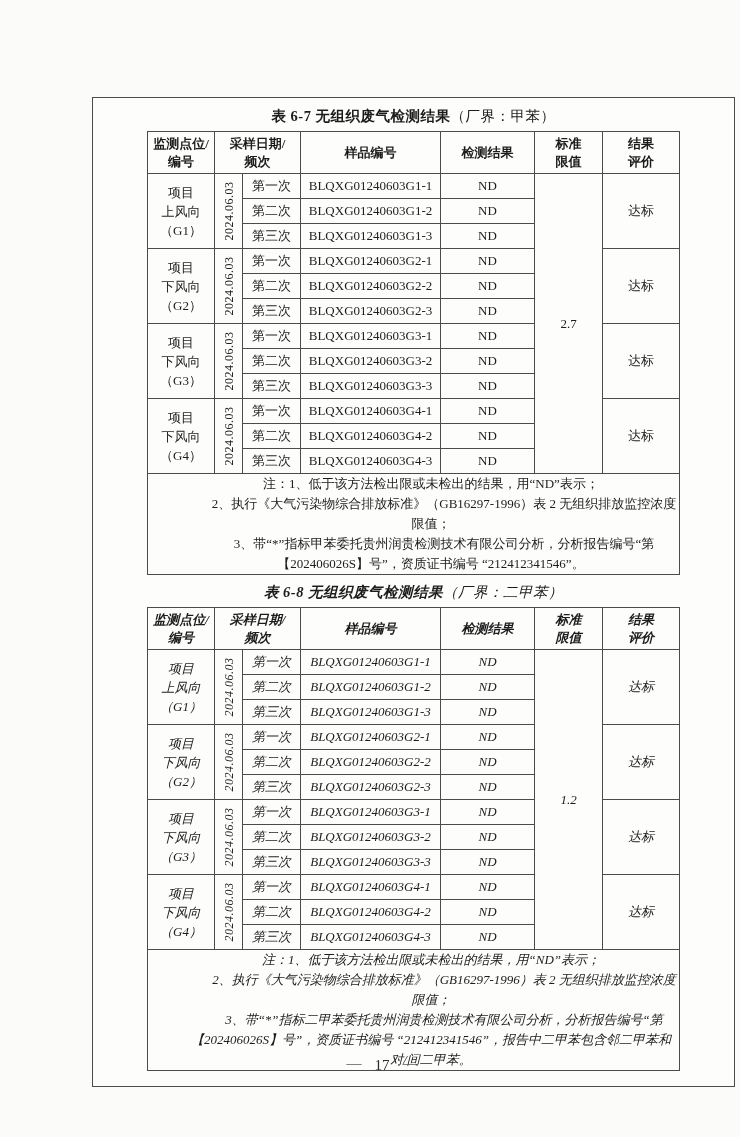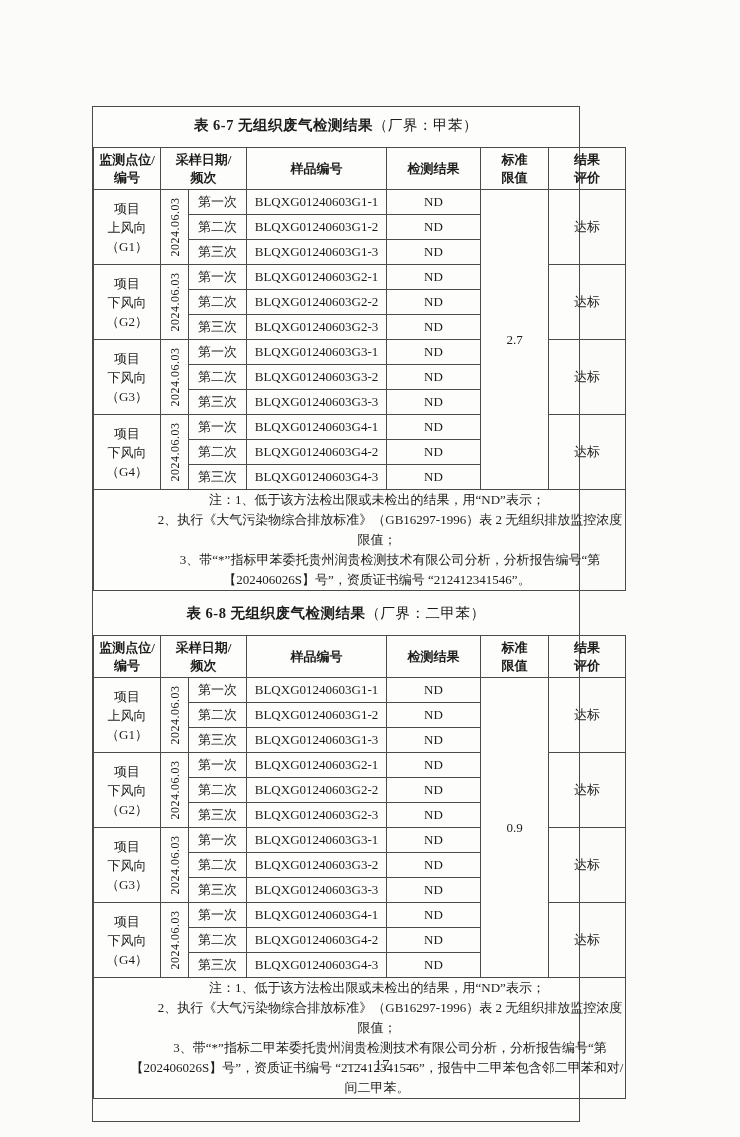--- a/index.html
+++ b/index.html
@@ -7,41 +7,41 @@
   body {
     width: 740px; height: 1137px;
     background: #fbfbfa;
     font-family: "Liberation Serif", "DejaVu Serif", serif;
     color: #1c1c1c;
     position: relative;
     overflow: hidden;
   }
   .frame {
     position: absolute;
-    left: 92px; top: 106px; width: 488px;
+    left: 92px; top: 97px; width: 643px;
     border: 1.5px solid #4b4b4b;
     padding: 6px 0 10px 0;
     background: #fdfdfc;
   }
   .table-block { margin: 0; }
-  .table-block + .table-block { margin-top: 7px; }
+  .table-block + .table-block { margin-top: 7px; font-style: italic; }
   .tbl-title {
     text-align: center;
     font-size: 14.5px;
     line-height: 20px;
     margin: 2px 0 5px 0;
     letter-spacing: 0.5px;
   }
   .tbl-title .main { font-weight: bold; }
   .tbl-title .paren { font-weight: normal; }
   table.report {
     border-collapse: collapse;
     table-layout: fixed;
     width: 532px;
-    margin: 12px auto;
+    margin: 5px auto;
   }
   table.report th, table.report td {
     border: 1px solid #4b4b4b;
     text-align: center;
     vertical-align: middle;
     padding: 0;
     font-size: 13px;
     overflow: hidden;
   }
   table.report th {
@@ -284,21 +284,21 @@
                 <div>项目</div>
                 <div>上风向</div>
                 <div>（G1）</div>
               </td>
               <td class="date-cell" rowspan="3">
                 <span class="rot">2024.06.03</span>
               </td>
               <td class="freq">第一次</td>
               <td class="sample">BLQXG01240603G1-1</td>
               <td class="result">ND</td>
-              <td class="limit" rowspan="12">0.9</td>
+              <td class="limit" rowspan="12">1.2</td>
               <td class="eval" rowspan="3">达标</td>
             </tr>
             <tr>
               <td class="freq">第二次</td>
               <td class="sample">BLQXG01240603G1-2</td>
               <td class="result">ND</td>
             </tr>
             <tr>
               <td class="freq">第三次</td>
               <td class="sample">BLQXG01240603G1-3</td>

